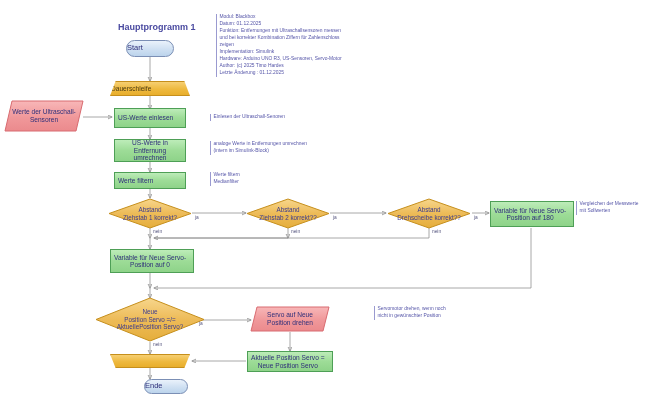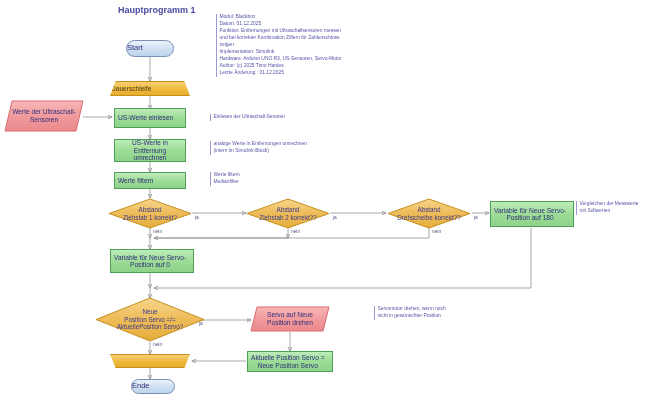--- a/index.html
+++ b/index.html
@@ -123,21 +123,21 @@
 
     <path class="lnk" d="M290,332 L290,351" marker-end="url(#arr)"></path>
 
     <path class="lnk" d="M246,361 L192,361" marker-end="url(#arrL)"></path>
 
     <path class="lnk" d="M150,342 L150,354" marker-end="url(#arr)"></path>
 
     <path class="lnk" d="M150,368 L150,379" marker-end="url(#arr)"></path>
   </svg>
 
-  <div class="title" style="left:118px;top:5px;">Hauptprogramm 1</div>
+  <div class="title" style="left:118px;top:22px;">Hauptprogramm 1</div>
 
   <div class="note" style="left:216px;top:14px;width:150px;">Modul: Blackbox
 Datum: 01.12.2025
 Funktion: Entfernungen mit Ultraschallsensoren messen
 und bei korrekter Kombination Ziffern für Zahlenschloss
 zeigen
 Implementation: Simulink
 Hardware: Arduino UNO R3, US-Sensoren, Servo-Motor
 Author: (c) 2025 Timo Hardes
 Letzte Änderung : 01.12.2025</div>
@@ -253,17 +253,17 @@
   <div class="note" style="left:374px;top:306px;width:112px;">Servomotor drehen, wenn noch
 nicht in gewünschter Position</div>
 
   <div class="node process" style="left:247px;top:351px;width:86px;height:21px;">
     <span style="white-space:pre-line;">Aktuelle Position Servo =
 Neue Position Servo</span>
   </div>
 
   <div class="node loopend" style="left:110px;top:354px;width:80px;height:14px;"></div>
 
-  <div class="node terminator" style="left:131px;top:379px;width:44px;height:15px;">
+  <div class="node terminator" style="left:144px;top:379px;width:44px;height:15px;">
     <span>Ende</span>
   </div>
 
 </div>
 
 </body></html>

